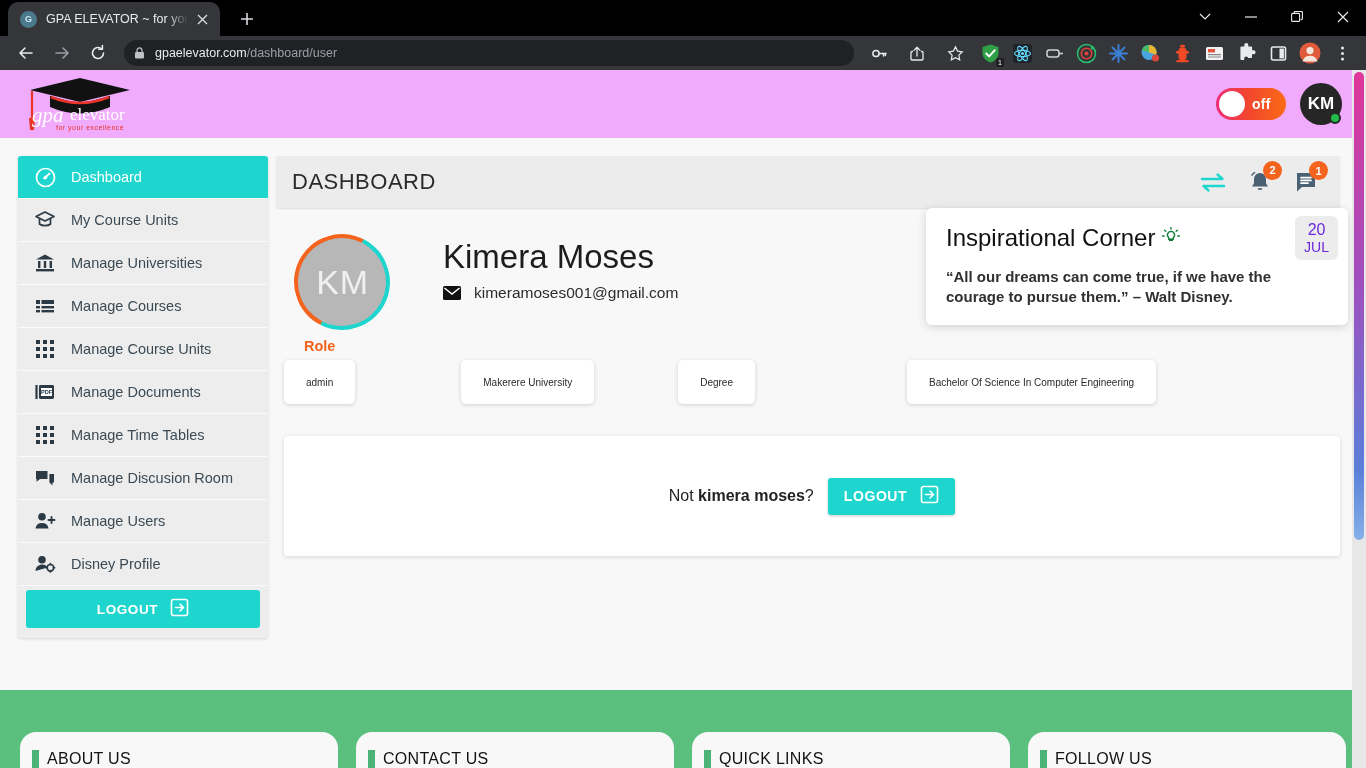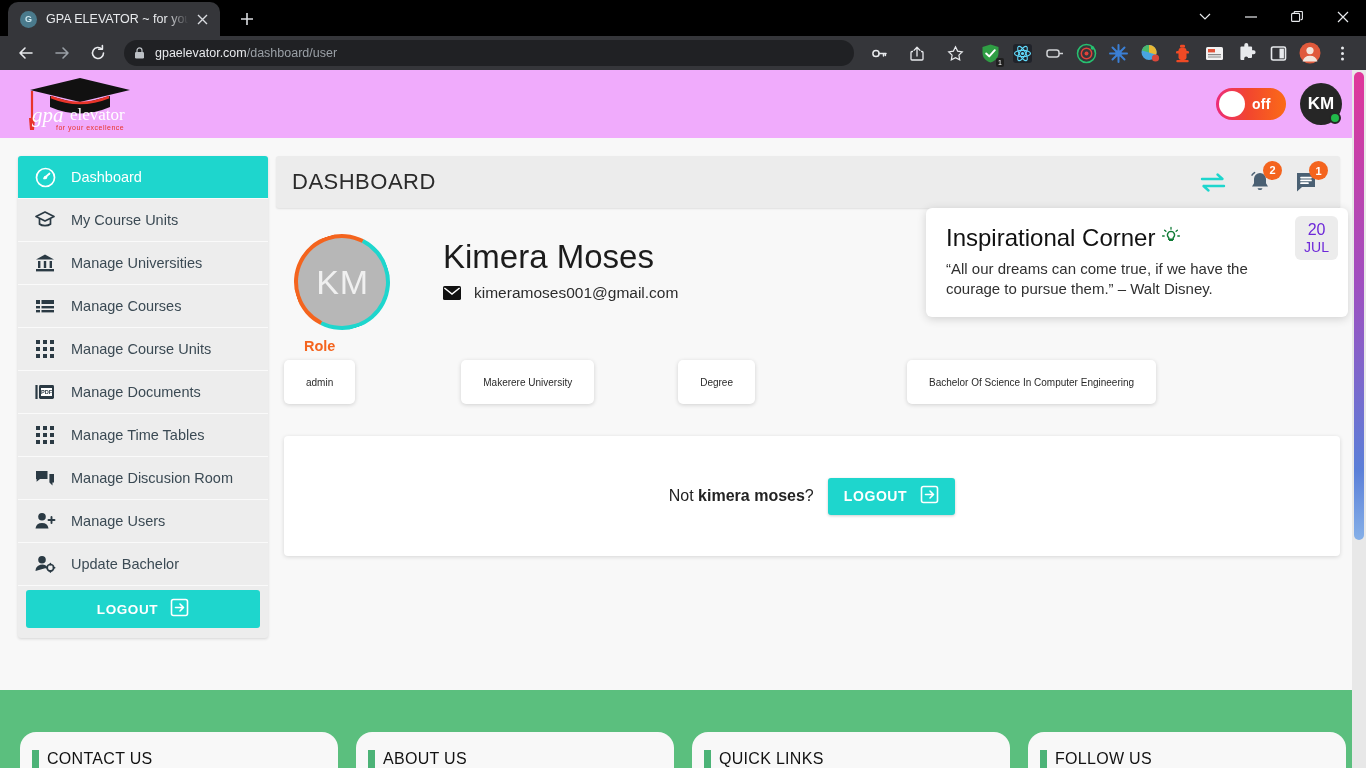--- a/index.html
+++ b/index.html
@@ -208,22 +208,23 @@
   .quote-card {
     position: absolute; right: -8px; top: 0; width: 422px;
     background: #fff; border-radius: 6px;
     box-shadow: 0 2px 10px rgba(0,0,0,.16);
     padding: 16px 20px 18px 20px;
   }
   .quote-title {
     font-size: 24px; color: #111; display: flex; align-items: center; gap: 6px;
   }
   .quote-text {
-    margin-top: 7px; font-size: 15px; color: #303030; line-height: 1.33;
+    margin-top: 15px; font-size: 15px; color: #303030; line-height: 1.33;
     max-width: 336px;
+    font-weight: bold;
   }
   .date-chip {
     position: absolute; right: 10px; top: 8px;
     background: #ececec; border-radius: 6px;
     padding: 5px 9px; text-align: center; color: #6d28d9;
     line-height: 1.15;
   }
   .date-chip .d { font-size: 16px; }
   .date-chip .m { font-size: 14px; }
 
@@ -637,21 +638,21 @@
         <span class="side-icon">
           <svg width="22" height="22" viewBox="0 0 22 22">
               <circle cx="8" cy="6.8" r="3.8" fill="#2b3a44"></circle>
               <path d="M1.5 18 a6.6 6.6 0 0 1 12.2-3.4 Z" fill="#2b3a44"></path>
               <circle cx="16.4" cy="14.8" r="3.3" stroke="#2b3a44" stroke-width="1.7" fill="none"></circle>
               <g stroke="#2b3a44" stroke-width="1.6" stroke-linecap="round">
                 <path d="M16.4 10.5 V11.8 M16.4 17.8 V19.1 M12.1 14.8 H13.4 M19.4 14.8 H20.7"></path>
               </g>
             </svg>
         </span>
-        <span>Update Bachelor</span>
+        <span>Disney Profile</span>
       </div>
 
       <div class="side-logout">
         <span>LOGOUT</span>
         <span>
           <svg width="19" height="19" viewBox="0 0 19 19">
               <rect x="1.5" y="1.5" width="16" height="16" rx="2" stroke="#fff" stroke-width="1.6" fill="none"></rect>
               <path d="M5.5 9.5 H13 M10 6 L13.5 9.5 L10 13" stroke="#fff" stroke-width="1.6" fill="none" stroke-linecap="round" stroke-linejoin="round"></path>
             </svg>
         </span>
@@ -757,27 +758,27 @@
         </div>
       </div>
 
     </main>
   </div>
 
   <footer class="footer">
     <div class="f-card">
       <div class="f-head">
         <span class="f-bar"></span>
-        <span>CONTACT US</span>
+        <span>ABOUT US</span>
       </div>
     </div>
     <div class="f-card">
       <div class="f-head">
         <span class="f-bar"></span>
-        <span>ABOUT US</span>
+        <span>CONTACT US</span>
       </div>
     </div>
     <div class="f-card">
       <div class="f-head">
         <span class="f-bar"></span>
         <span>QUICK LINKS</span>
       </div>
     </div>
     <div class="f-card">
       <div class="f-head">

